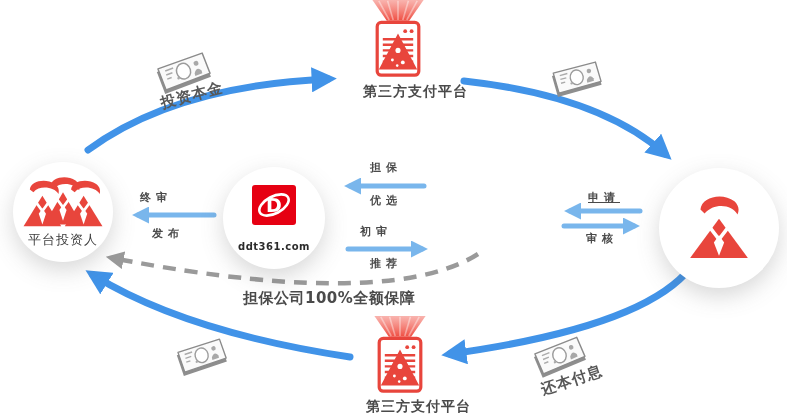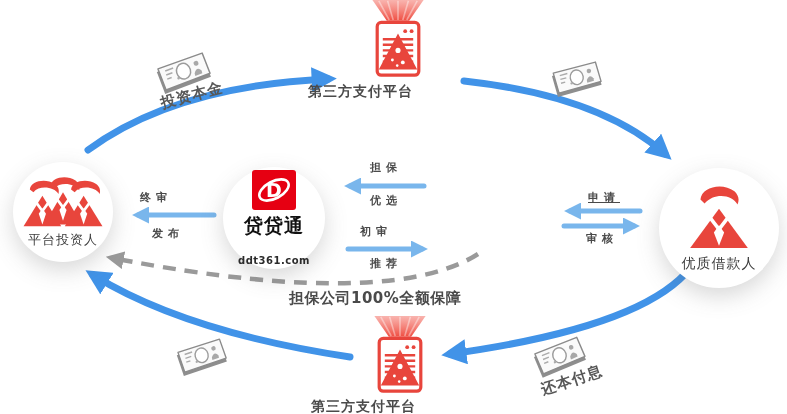--- a/index.html
+++ b/index.html
@@ -25,21 +25,21 @@
 
   .circle{
     position:absolute;border-radius:50%;background:#fff;
     box-shadow:0 8px 22px rgba(100,100,100,.25);
     display:flex;flex-direction:column;align-items:center;justify-content:center;
   }
   .circle-label{font-size:13px;color:#3c3c3c;letter-spacing:1px;margin-top:3px;white-space:nowrap;}
 
   .lbl{position:absolute;line-height:1;color:var(--text-dark);font-weight:bold;white-space:nowrap;}
   .flow2{font-size:11px;letter-spacing:5px;text-align:center;}
-  .node-cap{font-size:14px;font-weight:600;color:#4a4a4a;text-align:left;letter-spacing:1px;}
+  .node-cap{font-size:14px;font-weight:600;color:#4a4a4a;text-align:right;letter-spacing:1px;}
   .money-cap{font-size:15px;color:#585858;letter-spacing:1px;}
 
   .iconpos{position:absolute;}
 
   .brand-square{width:44px;height:40px;}
   .brand-name{font-size:19px;font-weight:bold;color:#111;letter-spacing:1px;margin-top:3px;}
   .brand-domain{font-size:10px;font-weight:bold;color:#2b2b2b;letter-spacing:.5px;margin-top:16px;}
 
   .f-red{fill:var(--icon-red);}
   .s-red{stroke:var(--icon-red);}
@@ -142,33 +142,31 @@
     </svg>
     <div class="circle-label">平台投资人</div>
   </div>
 
   <div class="circle" style="left:223px;top:167px;width:102px;height:102px;">
     <svg class="brand-square" viewBox="0 0 44 40" xmlns="http://www.w3.org/2000/svg">
       <rect x="0" y="0" width="44" height="40" rx="3" fill="#e60012"></rect>
       <ellipse cx="22" cy="20" rx="16" ry="8.5" fill="none" stroke="#fff" stroke-width="2.6" transform="rotate(-28 22 20)"></ellipse>
       <text x="22" y="27" text-anchor="middle" font-size="19" font-weight="bold" fill="#fff">D</text>
     </svg>
-    <div class="brand-name">贷贷通</div>
     <div class="brand-domain">ddt361.com</div>
   </div>
 
 
   <div class="circle" style="left:659px;top:168px;width:120px;height:120px;">
     <svg style="width:62px;height:68px;" viewBox="0 0 60 66" xmlns="http://www.w3.org/2000/svg">
       <path d="M12,15 C13,3 33,-2 45,7 C49,11 50,15 48,20 C43,10 25,8 16,19 Z" class="f-red"></path>
       <path d="M30,24 L2,62 L58,62 Z" class="f-red"></path>
       <path d="M20,31 L30,44 L40,31" stroke="#fff" stroke-width="3.5" fill="none"></path>
       <path d="M30,40 L35,47 L30,60 L25,47 Z" class="f-white"></path>
     </svg>
-    <div class="circle-label" style="font-size:14px;">优质借款人</div>
   </div>
 
   <svg class="iconpos" style="left:156px;top:55px;width:56px;height:36px;transform:rotate(-14deg);" viewBox="0 0 60 38" xmlns="http://www.w3.org/2000/svg">
     <polygon points="2,11 5,36 57,30 54,6" fill="#8e8e8e"></polygon>
     <polygon points="4,8 54,3 57,26 7,32" fill="#fafafa" stroke="#8b8b8b" stroke-width="1.6" stroke-linejoin="round"></polygon>
     <ellipse cx="30" cy="17" rx="7.5" ry="8.5" fill="#fff" stroke="#9c9c9c" stroke-width="1.6"></ellipse>
     <circle cx="45" cy="12" r="2.6" fill="#a8a8a8"></circle>
     <path d="M41,22 Q45,15 49,21 L49,24 L41,25 Z" fill="#a8a8a8"></path>
     <path d="M11,12 L20,11 M11,16.5 L18,15.8 M11,21 L16,20.5" stroke="#ababab" stroke-width="1.6" fill="none"></path>
     <circle cx="23" cy="23" r="1.4" fill="#ababab"></circle>
@@ -210,15 +208,15 @@
   <div class="lbl flow2" style="left:128px;top:228px;width:80px;">发布</div>
 
   <div class="lbl flow2" style="left:346px;top:162px;width:80px;">担保</div>
   <div class="lbl flow2" style="left:346px;top:195px;width:80px;">优选</div>
   <div class="lbl flow2" style="left:336px;top:226px;width:80px;">初审</div>
   <div class="lbl flow2" style="left:346px;top:258px;width:80px;text-align:center;">推荐</div>
 
   <div class="lbl flow2" style="left:564px;top:192px;width:80px;text-decoration:underline;">申请</div>
   <div class="lbl flow2" style="left:562px;top:233px;width:80px;">审核</div>
 
-  <div class="lbl" style="left:243px;top:291px;font-size:15px;letter-spacing:.5px;margin-left:46px;">担保公司100%全额保障</div>
+  <div class="lbl" style="left:243px;top:291px;font-size:15px;letter-spacing:.5px;">担保公司100%全额保障</div>
 
 </div>
 
 </body></html>

